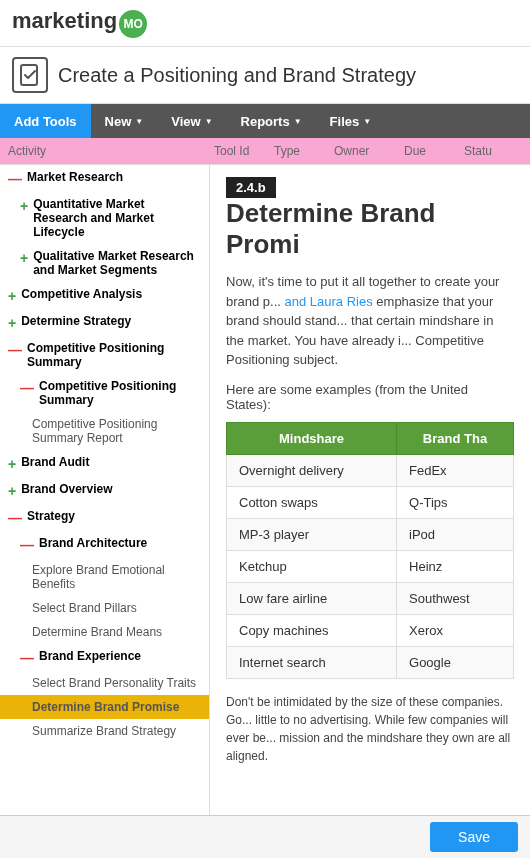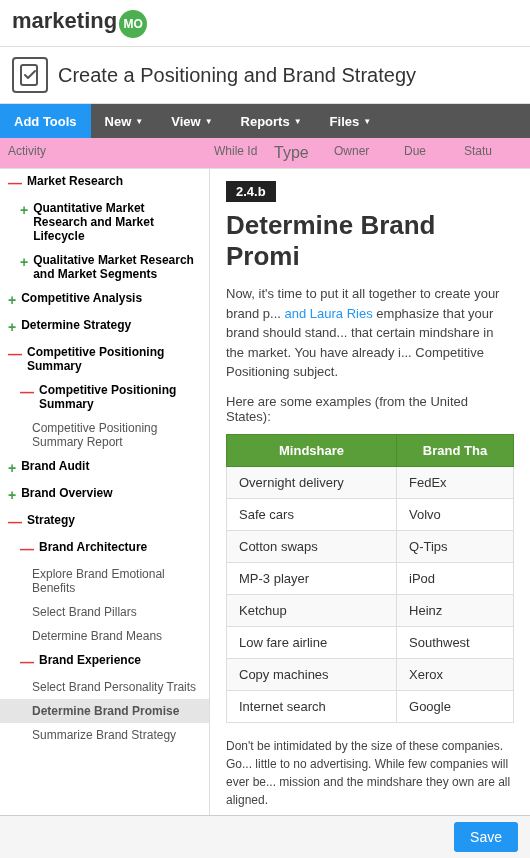--- a/index.html
+++ b/index.html
@@ -16,21 +16,21 @@
     
     .toolbar { display: flex; background: #555; height: 34px; }
     .toolbar-item { display: flex; align-items: center; padding: 0 14px; color: #fff; font-size: 13px; cursor: pointer; gap: 4px; font-weight: bold; }
     .toolbar-item.active { background: #2196F3; }
     .toolbar-arrow { font-size: 8px; }
 
     
     .col-headers { display: flex; background: #f9a8d4; border-bottom: 1px solid #ddd; padding: 4px 0; }
     .col-activity { width: 210px; padding: 2px 8px; font-size: 12px; color: #666; }
     .col-toolid { width: 60px; padding: 2px 4px; font-size: 12px; color: #666; }
-    .col-type { width: 60px; padding: 2px 4px; font-size: 16px; color: #666; }
+    .col-type { width: 60px; padding: 2px 4px; font-size: 12px; color: #666; }
     .col-owner { width: 70px; padding: 2px 4px; font-size: 12px; color: #666; }
     .col-due { width: 60px; padding: 2px 4px; font-size: 12px; color: #666; }
     .col-status { width: 60px; padding: 2px 4px; font-size: 12px; color: #666; }
 
     
     .main-layout { display: flex; height: calc(858px - 160px); }
 
     
     .sidebar { width: 210px; min-width: 210px; border-right: 1px solid #ddd; overflow-y: auto; background: #fff; }
     .sidebar-item { padding: 5px 8px; font-size: 12px; cursor: pointer; display: flex; align-items: flex-start; gap: 5px; }
@@ -38,38 +38,38 @@
     .sidebar-item.indent1 { padding-left: 20px; }
     .sidebar-item.indent2 { padding-left: 32px; font-weight: normal; color: #555; }
     .sidebar-item.active { background: #e8f4ff; }
     .sidebar-marker { font-size: 14px; font-weight: bold; flex-shrink: 0; margin-top: 1px; }
     .marker-red { color: #e53935; }
     .marker-green { color: #43A047; }
 
     
     .content { flex: 1; overflow-y: auto; padding: 0; }
     .content-inner { padding: 12px 16px; }
-    .tool-id-badge { background: #222; color: #fff; font-size: 13px; font-weight: bold; padding: 3px 10px; display: inline-block; margin-bottom: 8px; }
+    .tool-id-badge { background: #222; color: #fff; font-size: 13px; font-weight: bold; padding: 3px 10px; display: inline-block; }
     .content-title { font-size: 26px; font-weight: bold; color: #333; margin-bottom: 12px; }
     .content-body { font-size: 13px; color: #444; line-height: 1.5; margin-bottom: 12px; }
     .content-body a { color: #2196F3; text-decoration: none; }
     .examples-label { font-size: 13px; color: #444; margin-bottom: 10px; }
 
     
     .data-table { width: 100%; border-collapse: collapse; margin-bottom: 14px; }
     .data-table th { background: #5a9e3a; color: #fff; padding: 8px 12px; text-align: center; font-size: 13px; border: 1px solid #4a8e2a; }
     .data-table td { padding: 8px 12px; font-size: 13px; color: #333; border: 1px solid #ddd; }
     .data-table tr:nth-child(odd) td { background: #f9f9f9; }
     .data-table tr:nth-child(even) td { background: #fff; }
 
     .footer-text { font-size: 12px; color: #444; line-height: 1.5; margin-bottom: 60px; }
 
     
     .bottom-bar { position: fixed; bottom: 0; width: 530px; background: #f5f5f5; border-top: 1px solid #ccc; display: flex; justify-content: flex-end; padding: 6px 12px; }
-    .save-btn { background: #2196F3; color: #fff; border: none; padding: 7px 16px; font-size: 14px; border-radius: 3px; cursor: pointer; }
+    .save-btn { background: #2196F3; color: #fff; border: none; padding: 7px 28px; font-size: 14px; border-radius: 3px; cursor: pointer; }
   </style>
 </head>
 <body>
 
 <div class="header-logo">
   <span style="font-size:22px;font-weight:bold;color:#333;">
     <span>marketing</span><span class="logo-mo">MO</span>
   </span>
 </div>
 
@@ -100,21 +100,21 @@
     <span class="toolbar-arrow">▼</span>
   </div>
   <div class="toolbar-item">
     <span>Files</span>
     <span class="toolbar-arrow">▼</span>
   </div>
 </div>
 
 <div class="col-headers">
   <div class="col-activity">Activity</div>
-  <div class="col-toolid">While Id</div>
+  <div class="col-toolid">Tool Id</div>
   <div class="col-type">Type</div>
   <div class="col-owner">Owner</div>
   <div class="col-due">Due</div>
   <div class="col-status">Statu</div>
 </div>
 
 <div class="main-layout">
 
   <div class="sidebar">
 
@@ -191,21 +191,21 @@
 
     <div class="sidebar-item indent1" style="font-weight:bold;">
       <span class="sidebar-marker marker-red">—</span>
       <span>Brand Experience</span>
     </div>
 
     <div class="sidebar-item indent2">
       <span>Select Brand Personality Traits</span>
     </div>
 
-    <div class="sidebar-item indent2 active" style="background:#e5e5e5;font-weight:bold;">
+    <div class="sidebar-item indent2 active" style="background:#eab308;font-weight:bold;">
       <span>Determine Brand Promise</span>
     </div>
 
     <div class="sidebar-item indent2">
       <span>Summarize Brand Strategy</span>
     </div>
 
   </div>
 
   <div class="content">
@@ -229,24 +229,20 @@
             <th>Mindshare</th>
             <th>Brand Tha</th>
           </tr>
         </thead>
         <tbody id="table-body">
         <tr>
               <td>Overnight delivery</td>
               <td>FedEx</td>
             </tr>
             <tr>
-              <td>Safe cars</td>
-              <td>Volvo</td>
-            </tr>
-            <tr>
               <td>Cotton swaps</td>
               <td>Q-Tips</td>
             </tr>
             <tr>
               <td>MP-3 player</td>
               <td>iPod</td>
             </tr>
             <tr>
               <td>Ketchup</td>
               <td>Heinz</td>

